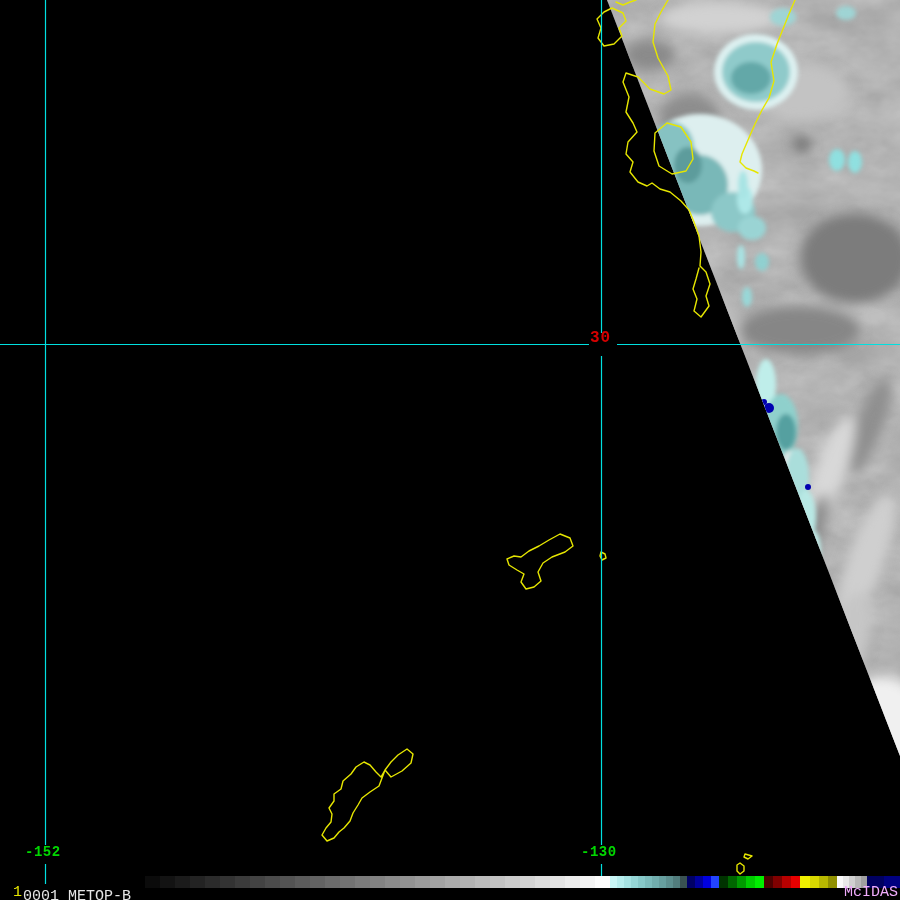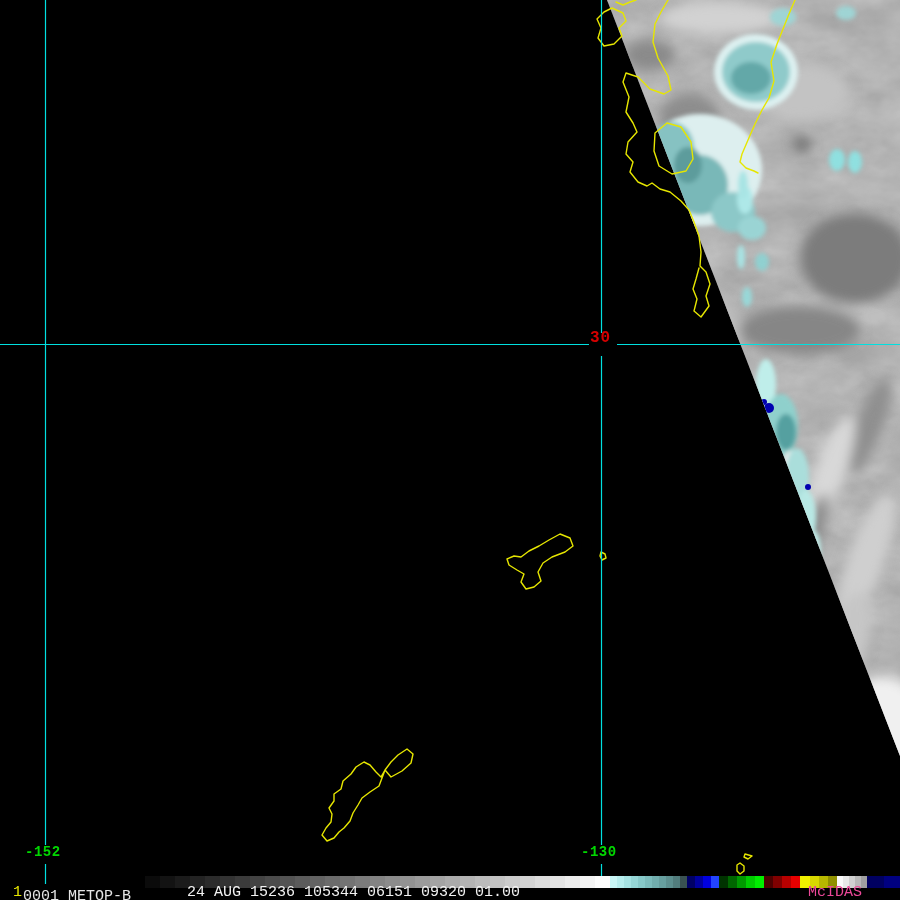--- a/index.html
+++ b/index.html
@@ -9,21 +9,21 @@
   .lbl{position:absolute;white-space:pre;line-height:15px;}
   #lat-label{left:590px;top:331px;color:#d40000;font-size:16px;font-weight:bold;letter-spacing:1px;}
   #lon-label-0{left:25px;top:845px;color:#00d800;font-size:14px;font-weight:bold;letter-spacing:0.5px;}
   #lon-label-1{left:581px;top:845px;color:#00d800;font-size:14px;font-weight:bold;letter-spacing:0.5px;}
   #colorbar{position:absolute;left:145px;top:876px;width:755px;height:12px;display:flex;}
   #colorbar .seg{height:12px;flex:0 0 auto;}
   #statusbar{position:absolute;left:0;top:885px;width:900px;height:15px;font-size:15px;line-height:15px;color:#f2f2f2;}
   #frame-number{position:absolute;left:13px;top:0;color:#e6e600;}
   #dataset-label{position:absolute;left:23px;top:4px;color:#e5e5e5;}
   #datetime-line{position:absolute;left:187px;top:0;color:#f2f2f2;}
-  #brand-label{position:absolute;left:808px;top:0;color:#ec4899;}
+  #brand-label{position:absolute;left:844px;top:0;color:#f0abfc;}
 </style>
 </head>
 <body>
 
 <div id="app">
 
   <svg id="imagery" width="900" height="900" viewBox="0 0 900 900" xmlns="http://www.w3.org/2000/svg">
     <defs>
       <clipPath id="swathClip">
           <polygon points="607,0 900,0 900,756"></polygon>
@@ -189,16 +189,15 @@
       <div class="seg" style="width: 6px; background: rgb(208, 208, 208);"></div>
       <div class="seg" style="width: 6px; background: rgb(184, 184, 184);"></div>
       <div class="seg" style="width: 6px; background: rgb(160, 160, 160);"></div>
       <div class="seg" style="width: 17px; background: rgb(0, 0, 96);"></div>
       <div class="seg" style="width: 16px; background: rgb(0, 0, 128);"></div>
     </div>
 
   <div id="statusbar">
     <span id="frame-number">1</span>
     <span id="dataset-label">0001 METOP-B</span>
-    <span id="datetime-line">24 AUG 15236 105344 06151 09320 01.00</span>
     <span id="brand-label">McIDAS</span>
   </div>
 </div>
 
 </body></html>

